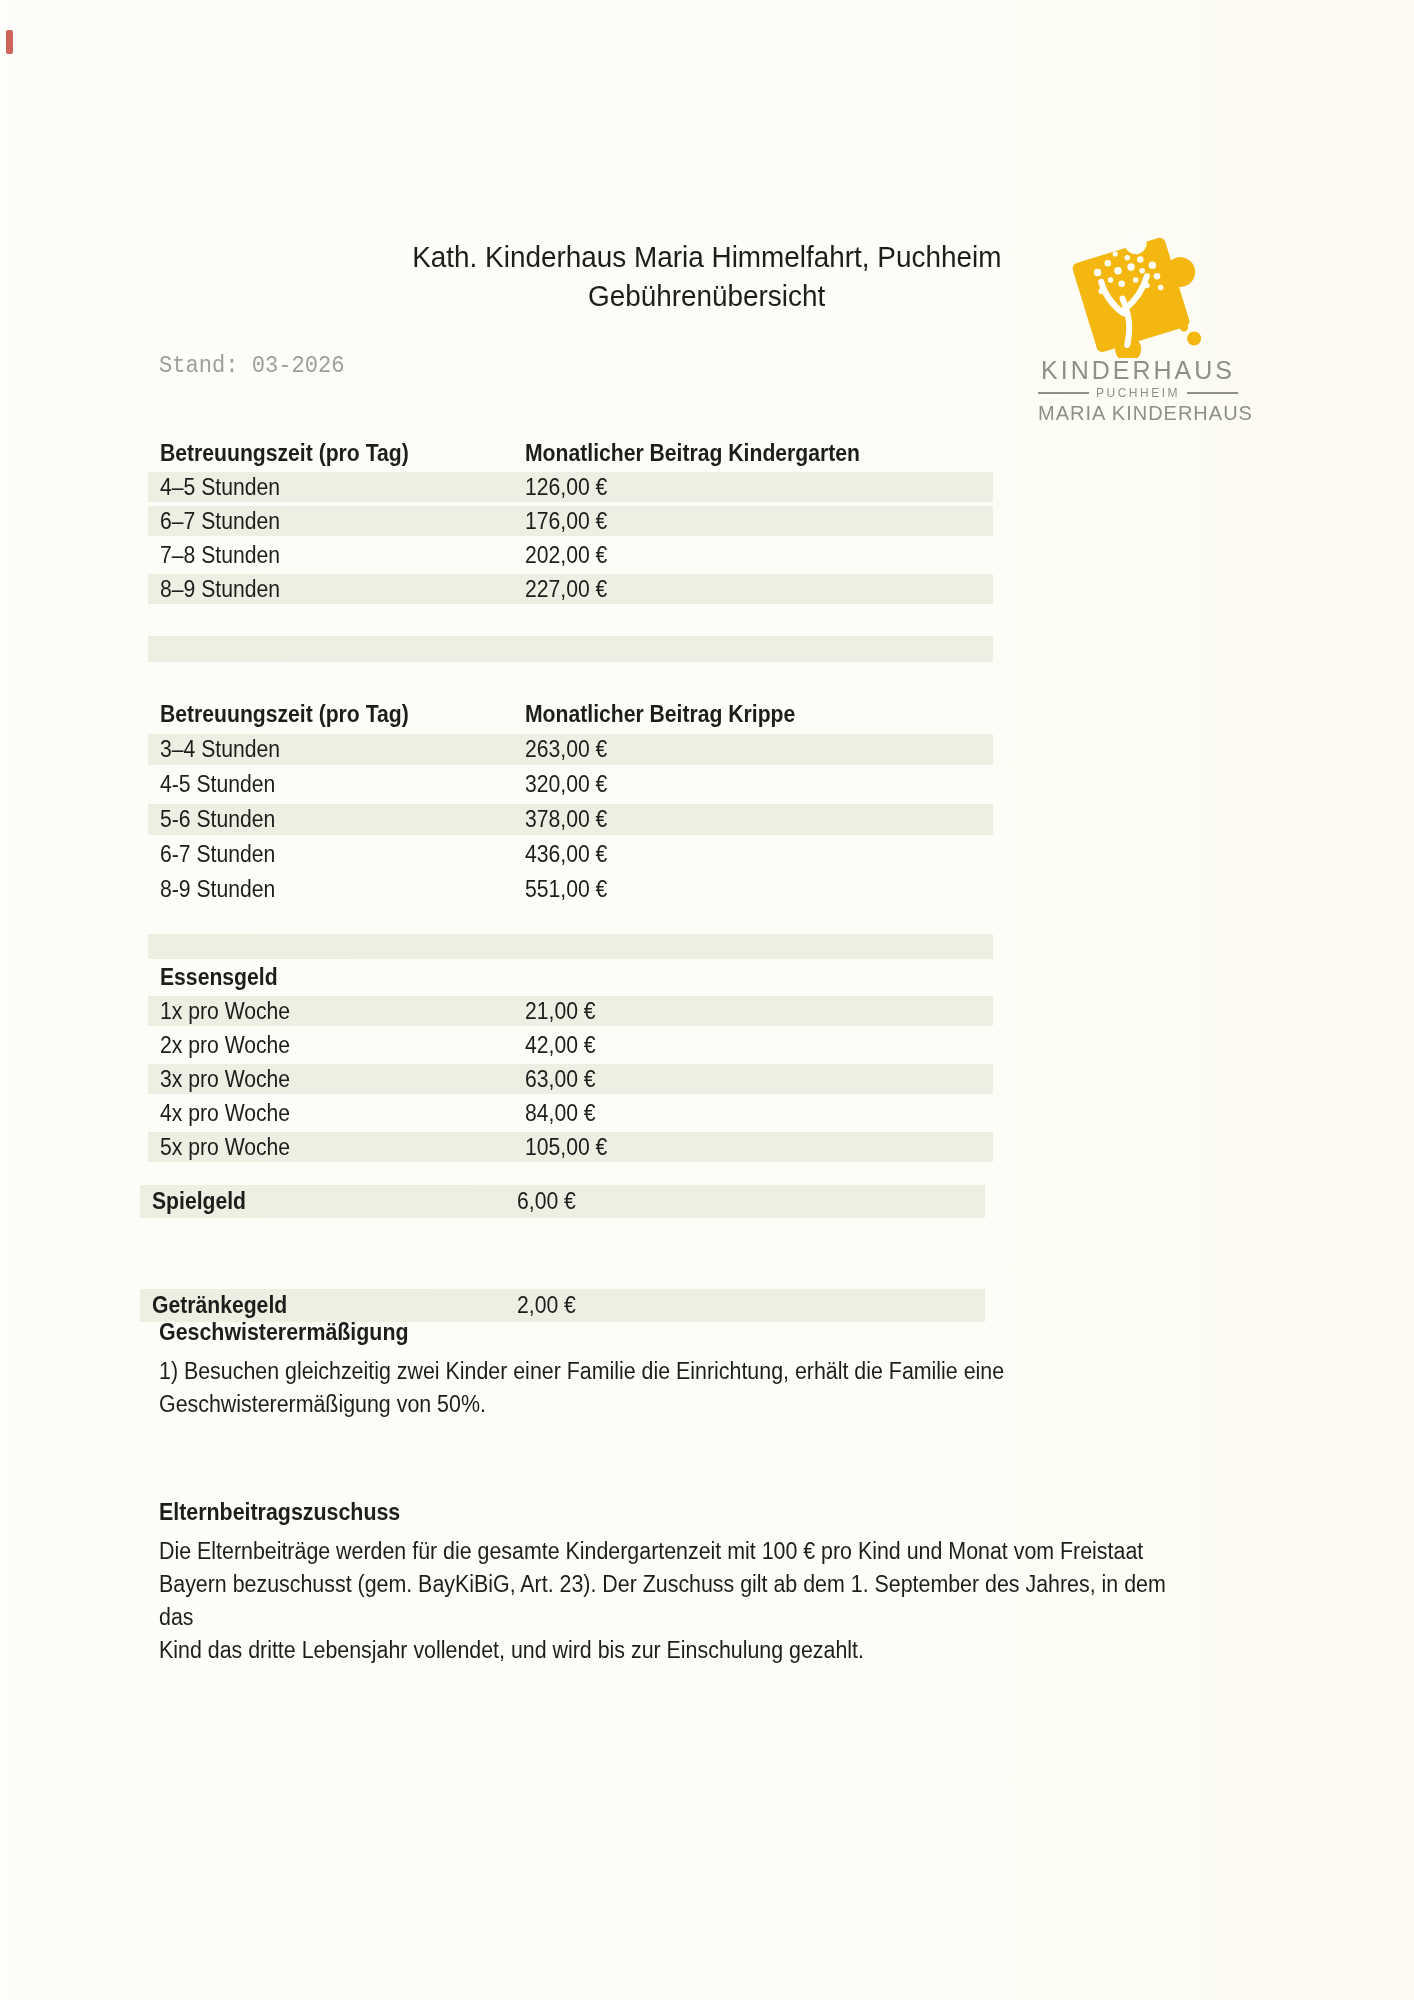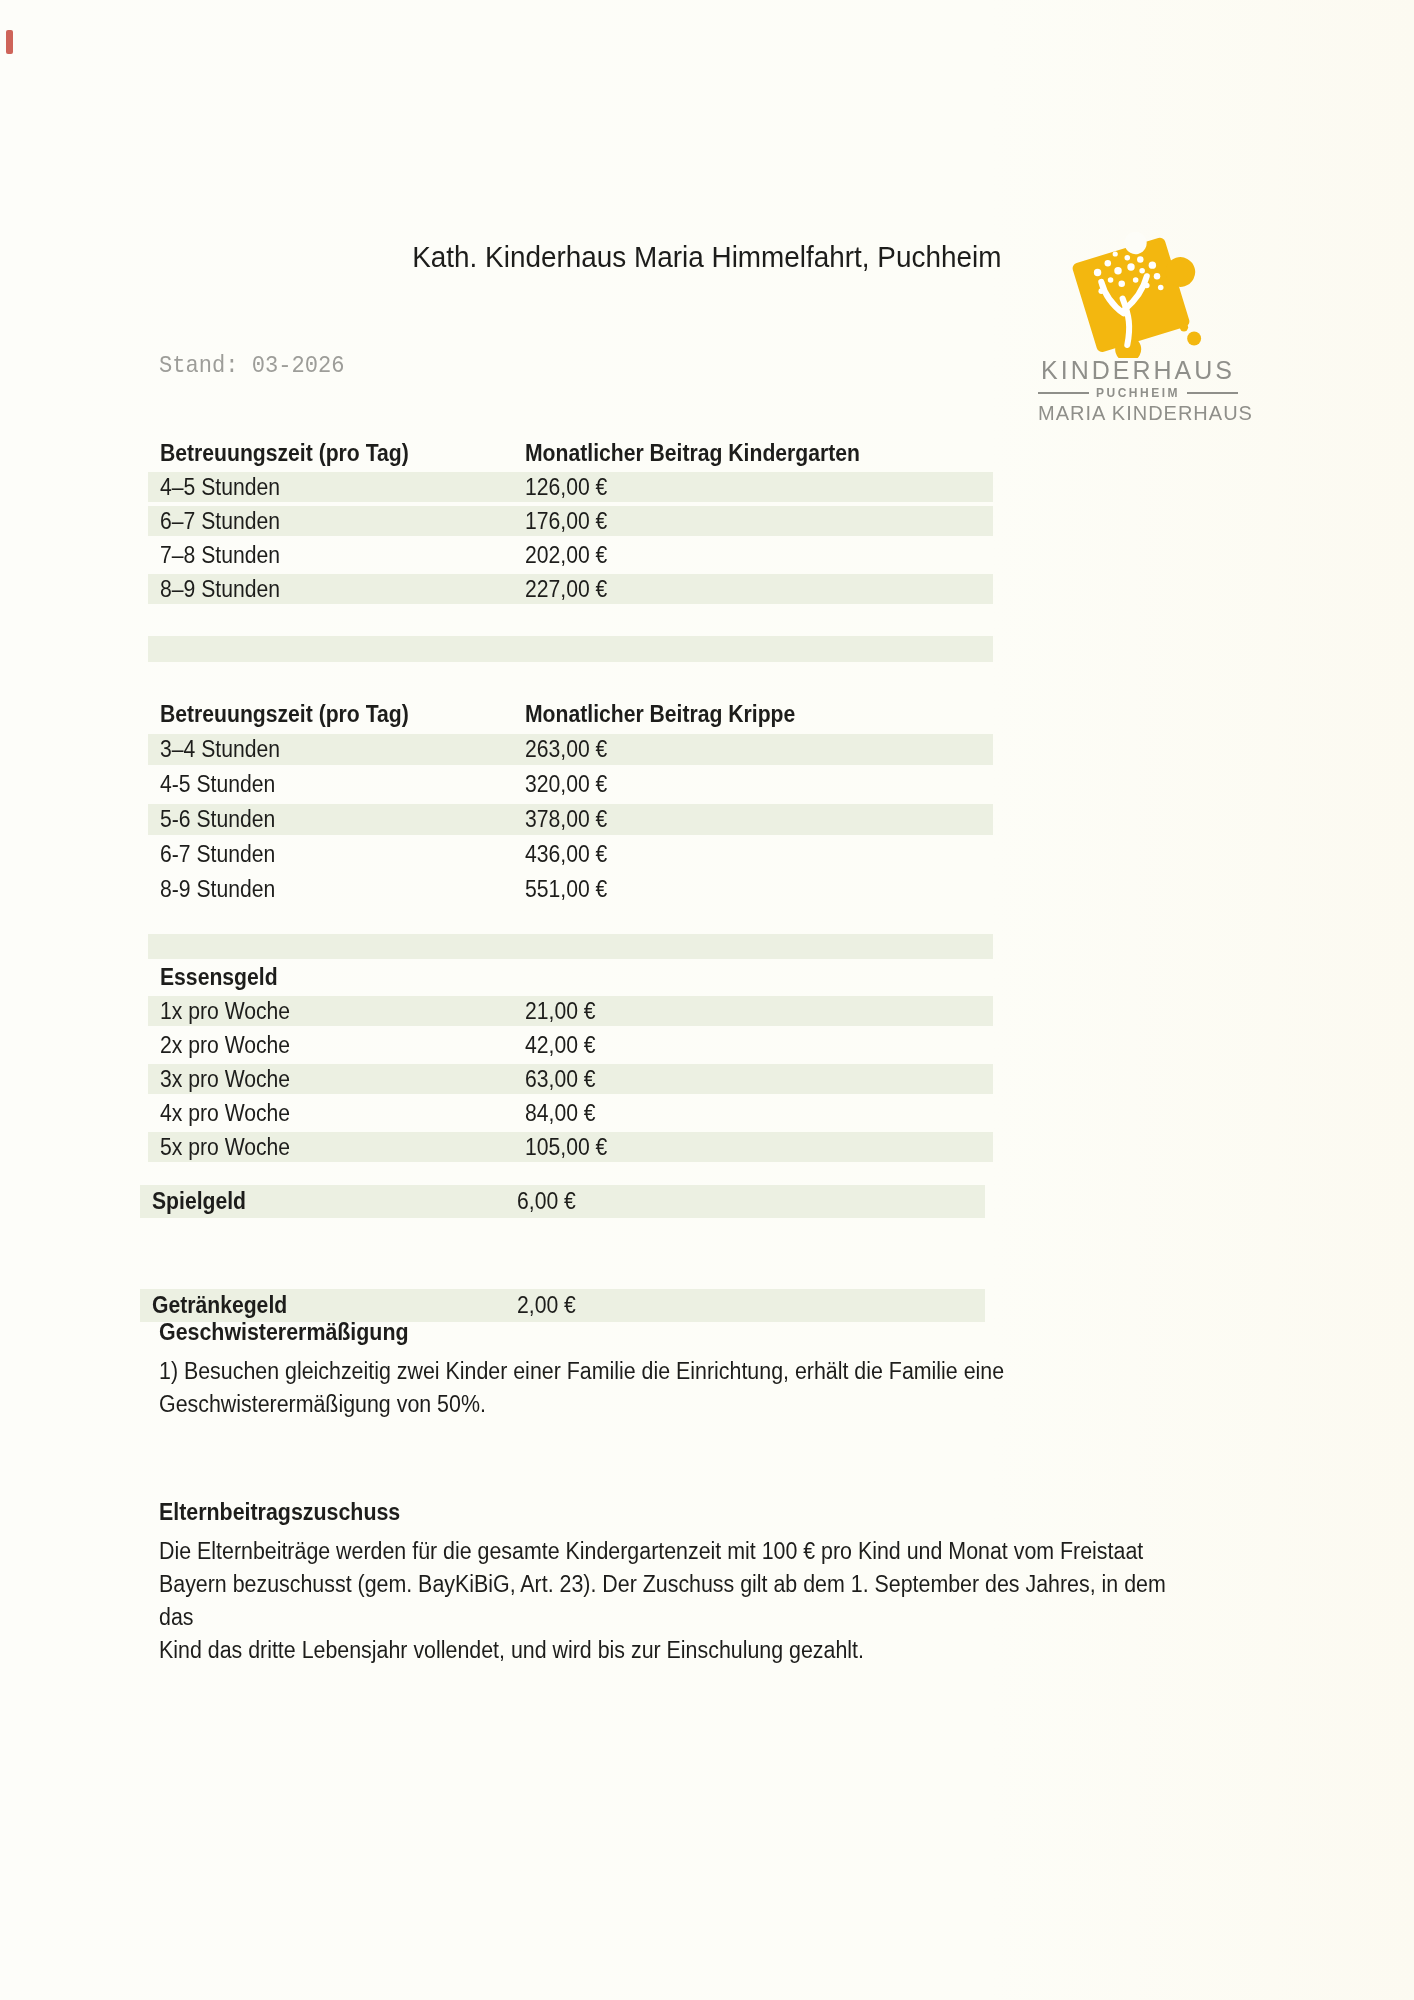--- a/index.html
+++ b/index.html
@@ -25,21 +25,21 @@
   .title span{display:inline-block;transform:scaleX(.93);transform-origin:50% 50%;white-space:nowrap;}
   
   .stand{left:159px;top:352px;font-size:24px;color:var(--muted);font-family:Liberation Mono, monospace;}
   .stand span{display:inline-block;transform:scaleX(.92);transform-origin:0 50%;}
   
   .logo-svg{left:1056px;top:228px;width:150px;height:130px;}
   .logo-text{left:1038px;top:356px;width:200px;text-align:center;color:var(--logo-gray);}
   .logo-l1{font-size:25px;letter-spacing:3px;line-height:28px;}
   .logo-mid{display:flex;align-items:center;gap:7px;margin:2px 0 1px;}
   .logo-mid .dash{flex:1;border-top:2px solid var(--logo-gray);}
-  .logo-mid .word{font-size:12px;letter-spacing:2.5px;font-weight:bold;}
+  .logo-mid .word{font-size:12px;letter-spacing:2.5px;font-weight:normal;}
   .logo-l3{font-size:20px;letter-spacing:1px;line-height:24px;white-space:nowrap;}
   
   .tbl{left:148px;width:845px;}
   .row{position:relative;padding:2px 0;box-sizing:border-box;font-size:23.5px;}
   .row.green{background:var(--stripe);background-clip:content-box;}
   .cell{display:inline-block;transform:scaleX(.9);transform-origin:0 50%;white-space:nowrap;}
   .c1{margin-left:12px;}
   .c2{position:absolute;left:377px;top:2px;}
   .thead{font-weight:bold;}
   .t1{top:436px;} .t1 .row{height:34px;line-height:30px;}
@@ -58,20 +58,21 @@
   .para p{margin:0;font-size:23.5px;line-height:33px;white-space:pre-line;}
   .para h3,.para p{transform:scaleX(.91);transform-origin:0 0;}
 </style>
 </head>
 <body>
 
 <div class="abs red-mark"></div>
 
 <header class="abs title">
   <div><span>Kath. Kinderhaus Maria Himmelfahrt, Puchheim</span></div>
+  <div><span>Gebührenübersicht</span></div>
 </header>
 
 <div class="abs stand"><span>Stand: 03-2026</span></div>
 
 <svg class="abs logo-svg" viewBox="0 0 160 140" aria-hidden="true">
   <g transform="rotate(-17 80 72)" fill="var(--logo-yellow)">
     <rect x="28" y="22" width="104" height="100" rx="6"></rect>
     <circle cx="138" cy="64" r="16"></circle>
     <circle cx="60" cy="127" r="14"></circle>
     <circle cx="101" cy="20" r="12" fill="var(--paper)"></circle>

